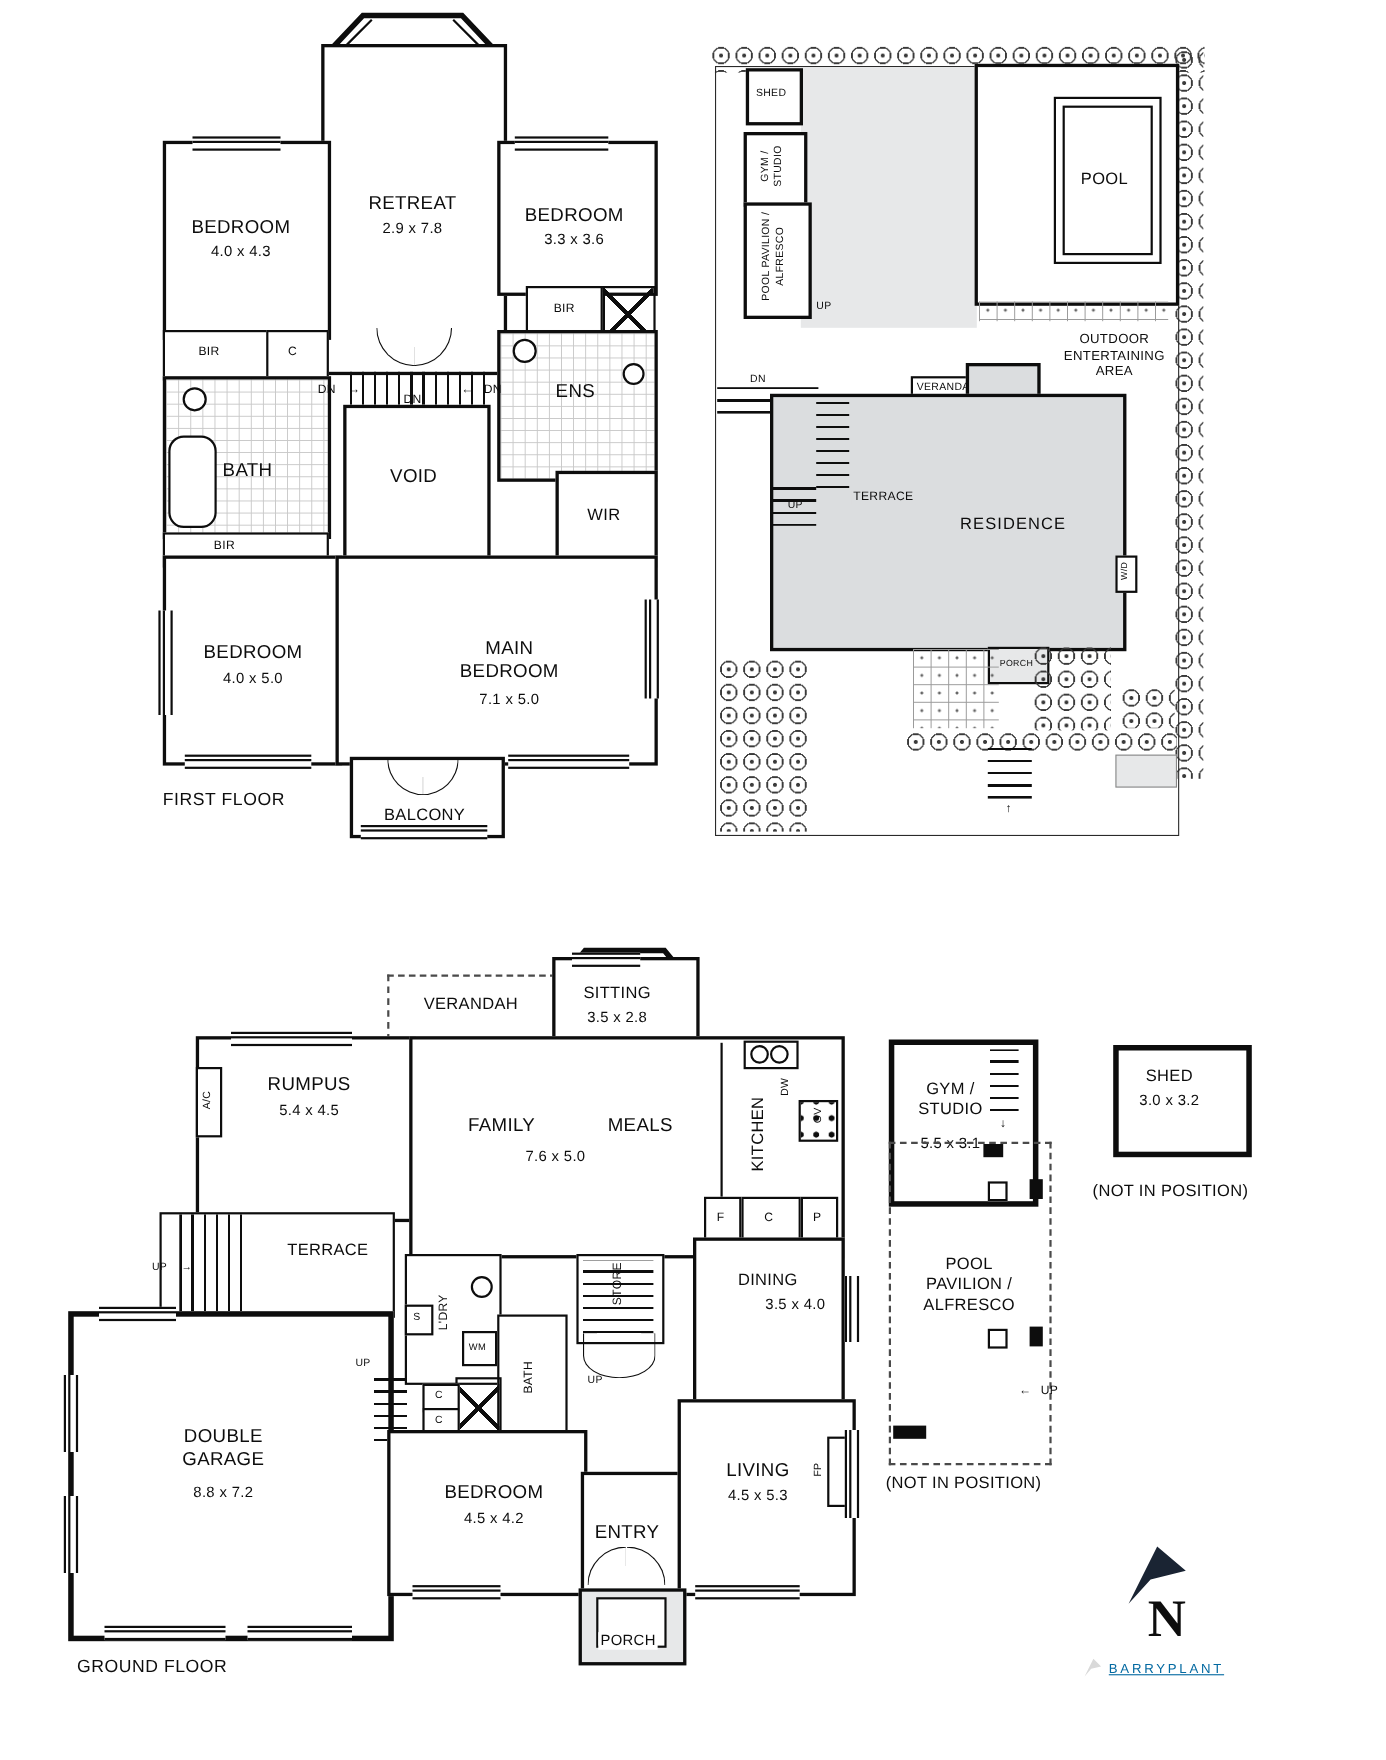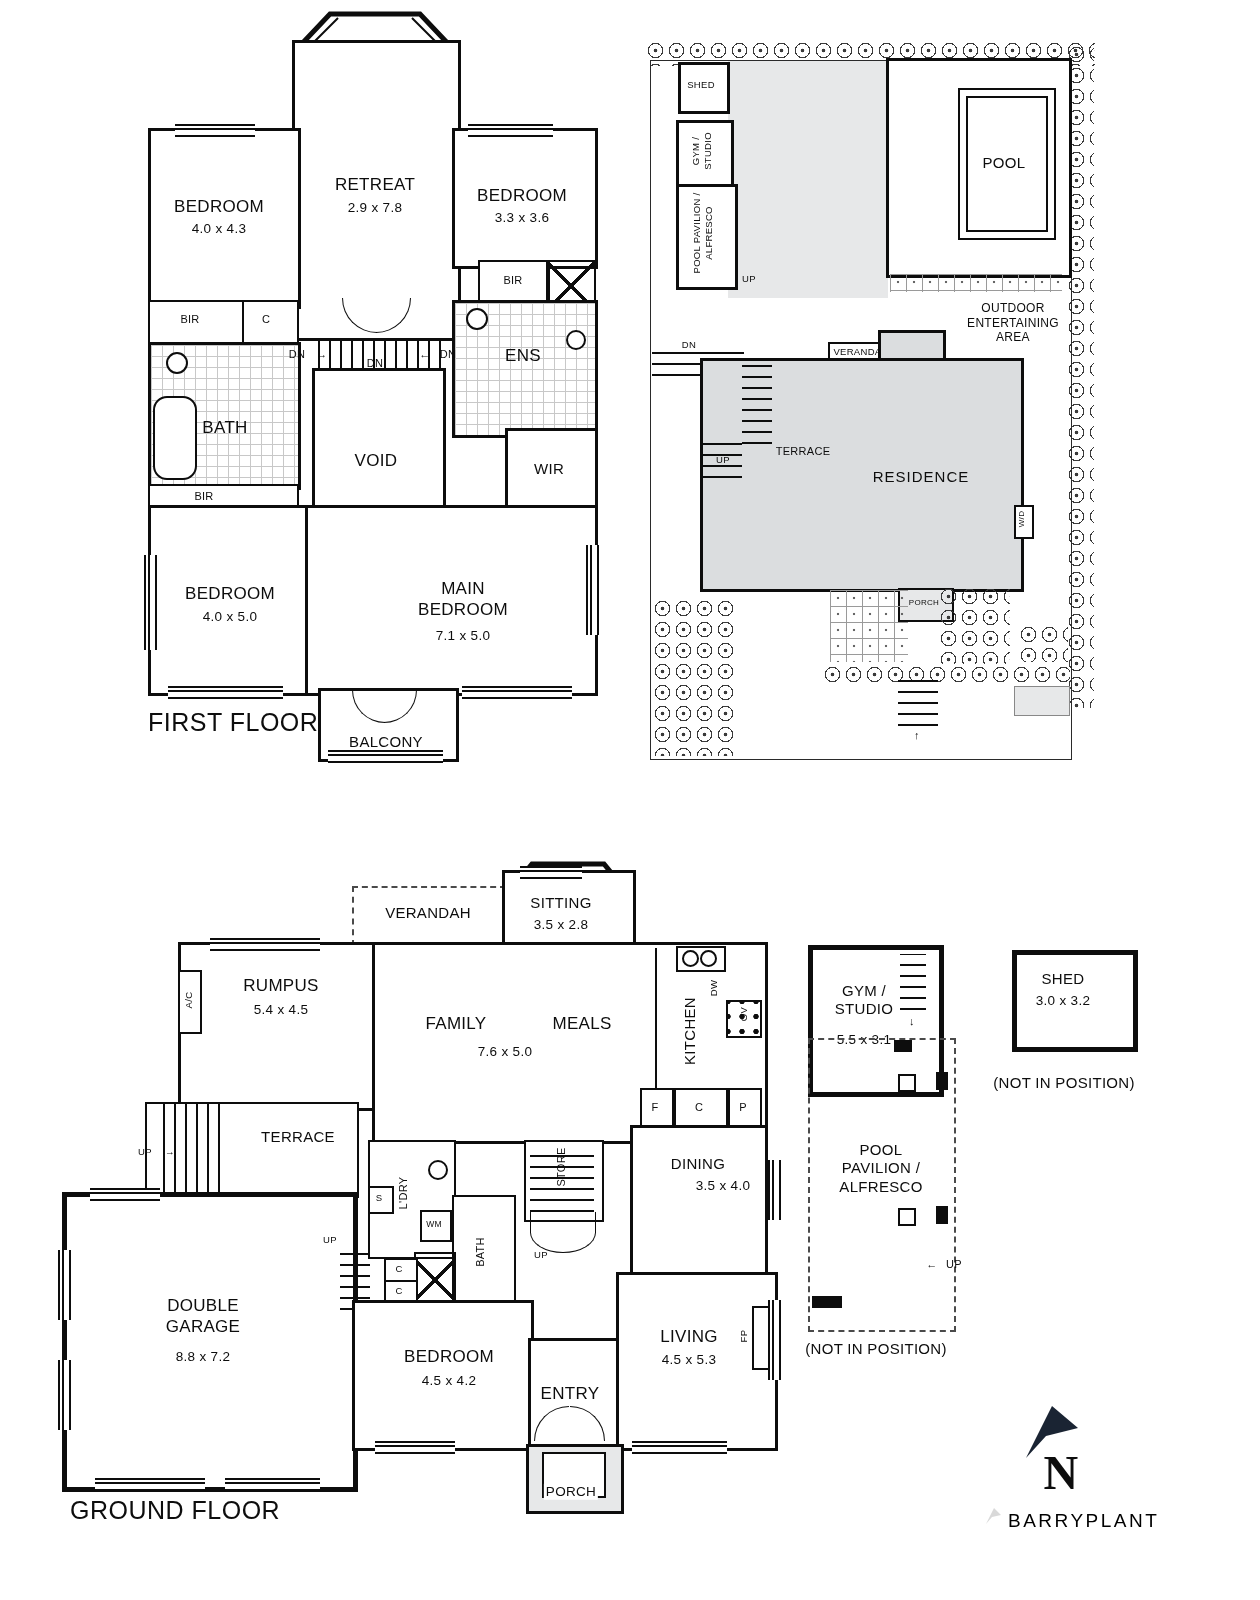--- a/index.html
+++ b/index.html
@@ -14,41 +14,41 @@
   .blk{position:absolute;background:#0d0d0d;}
   .lbl{position:absolute;transform:translate(-50%,-50%);text-align:center;line-height:1.22;white-space:pre-line;letter-spacing:.3px;}
   .rot{transform:translate(-50%,-50%) rotate(-90deg);}
   .la{position:absolute;letter-spacing:.5px;}
   .name{font-size:17px;}
   .md{font-size:15px;}
   .dims{font-size:13.5px;}
   .sm{font-size:11px;}
   .xs{font-size:9.5px;}
   .o12{font-size:12px;}
-  .ttl{font-size:25px;letter-spacing:.5px;}
+  .ttl{font-size:16px;letter-spacing:.5px;margin-top:11px;}
   .stv{position:absolute;background-image:repeating-linear-gradient(90deg,#0d0d0d 0 2px,transparent 2px 11px);}
   .sth{position:absolute;background-image:repeating-linear-gradient(0deg,#0d0d0d 0 2px,transparent 2px 11px);}
   .tile{background-image:linear-gradient(#c8c8c8 1px,transparent 1px),linear-gradient(90deg,#c8c8c8 1px,transparent 1px);background-size:11px 11px;}
   .trees{position:absolute;background-image:radial-gradient(circle,#3a3a3a 1.5px,transparent 2.1px),radial-gradient(circle,transparent 6.5px,#3a3a3a 6.5px 7.8px,transparent 7.8px);background-size:21px 21px;}
   .paved{position:absolute;background-image:radial-gradient(circle,#666 1.1px,transparent 1.6px),linear-gradient(#9a9a9a 1px,transparent 1px),linear-gradient(90deg,#9a9a9a 1px,transparent 1px);background-size:16px 16px;}
   .winh{position:absolute;height:9px;background:#fff;border-top:2px solid #0d0d0d;border-bottom:2px solid #0d0d0d;}
   .winh::after{content:"";display:block;height:2px;background:#0d0d0d;margin-top:1.5px;}
   .winv{position:absolute;width:9px;background:#fff;border-left:2px solid #0d0d0d;border-right:2px solid #0d0d0d;}
   .winv::after{content:"";display:block;width:2px;height:100%;background:#0d0d0d;margin-left:1.5px;}
   .circ{position:absolute;border:2px solid #0d0d0d;border-radius:50%;background:#fff;}
   .tub{position:absolute;border:2px solid #0d0d0d;border-radius:14px;background:#fff;}
   .xbox{position:absolute;border:2px solid #0d0d0d;background-image:linear-gradient(45deg,transparent 47%,#0d0d0d 47% 53%,transparent 53%),linear-gradient(135deg,transparent 47%,#0d0d0d 47% 53%,transparent 53%);}
   .arc{position:absolute;border:1.6px solid #0d0d0d;background:transparent;}
   .arc-bl{border-radius:0 0 0 100%;border-top:none;border-right:none;}
   .arc-br{border-radius:0 0 100% 0;border-top:none;border-left:none;}
   .arc-tl{border-radius:100% 0 0 0;border-bottom:none;border-right:none;}
   .arc-tr{border-radius:0 100% 0 0;border-bottom:none;border-left:none;}
   .thinln{position:absolute;background:#0d0d0d;}
   .serifN{font-family:"Liberation Serif",serif;font-weight:bold;font-size:48px;}
-  .wm{color:#000000;font-size:19px;letter-spacing:2.5px;}
+  .wm{color:#0369a1;font-size:12px;letter-spacing:2.5px;text-decoration:underline;}
 </style>
 </head>
 <body>
 
 <div class="canvas">
 
   <svg class="abs" style="left:288px;top:4px" width="174" height="48">
     <path d="M8 46 L42 10 L132 10 L166 46" fill="#ffffff" stroke="#0d0d0d" stroke-width="5"></path>
     <path d="M22 42 L50 14 M124 14 L152 42" stroke="#0d0d0d" stroke-width="2"></path>
   </svg>
@@ -97,21 +97,21 @@
   <div class="lbl sm" style="left:513px;top:281px">BIR</div>
   <div class="lbl sm" style="left:190px;top:320px">BIR</div>
   <div class="lbl sm" style="left:266px;top:320px">C</div>
   <div class="lbl sm" style="left:297px;top:355px">DN</div>
   <div class="lbl sm" style="left:322px;top:355px">→</div>
   <div class="lbl sm" style="left:375px;top:364px">DN</div>
   <div class="lbl sm" style="left:425px;top:355px">←</div>
   <div class="lbl sm" style="left:448px;top:355px">DN</div>
   <div class="lbl name" style="left:523px;top:356px">ENS</div>
   <div class="lbl name" style="left:225px;top:428px">BATH</div>
-  <div class="lbl name" style="left:376px;top:461px">VOID</div>
+  <div class="lbl name" style="left:376px;top:434px">VOID</div>
   <div class="lbl md" style="left:549px;top:469px">WIR</div>
   <div class="lbl sm" style="left:204px;top:497px">BIR</div>
   <div class="lbl name" style="left:230px;top:594px">BEDROOM</div>
   <div class="lbl dims" style="left:230px;top:617px">4.0 x 5.0</div>
   <div class="lbl name" style="left:463px;top:600px;width:112px">MAIN BEDROOM</div>
   <div class="lbl dims" style="left:463px;top:636px">7.1 x 5.0</div>
   <div class="lbl md" style="left:386px;top:742px">BALCONY</div>
   <div class="la ttl" style="left:148px;top:708px">FIRST FLOOR</div>
 
   <div class="trees" style="left:645px;top:40px;width:450px;height:26px"></div>

